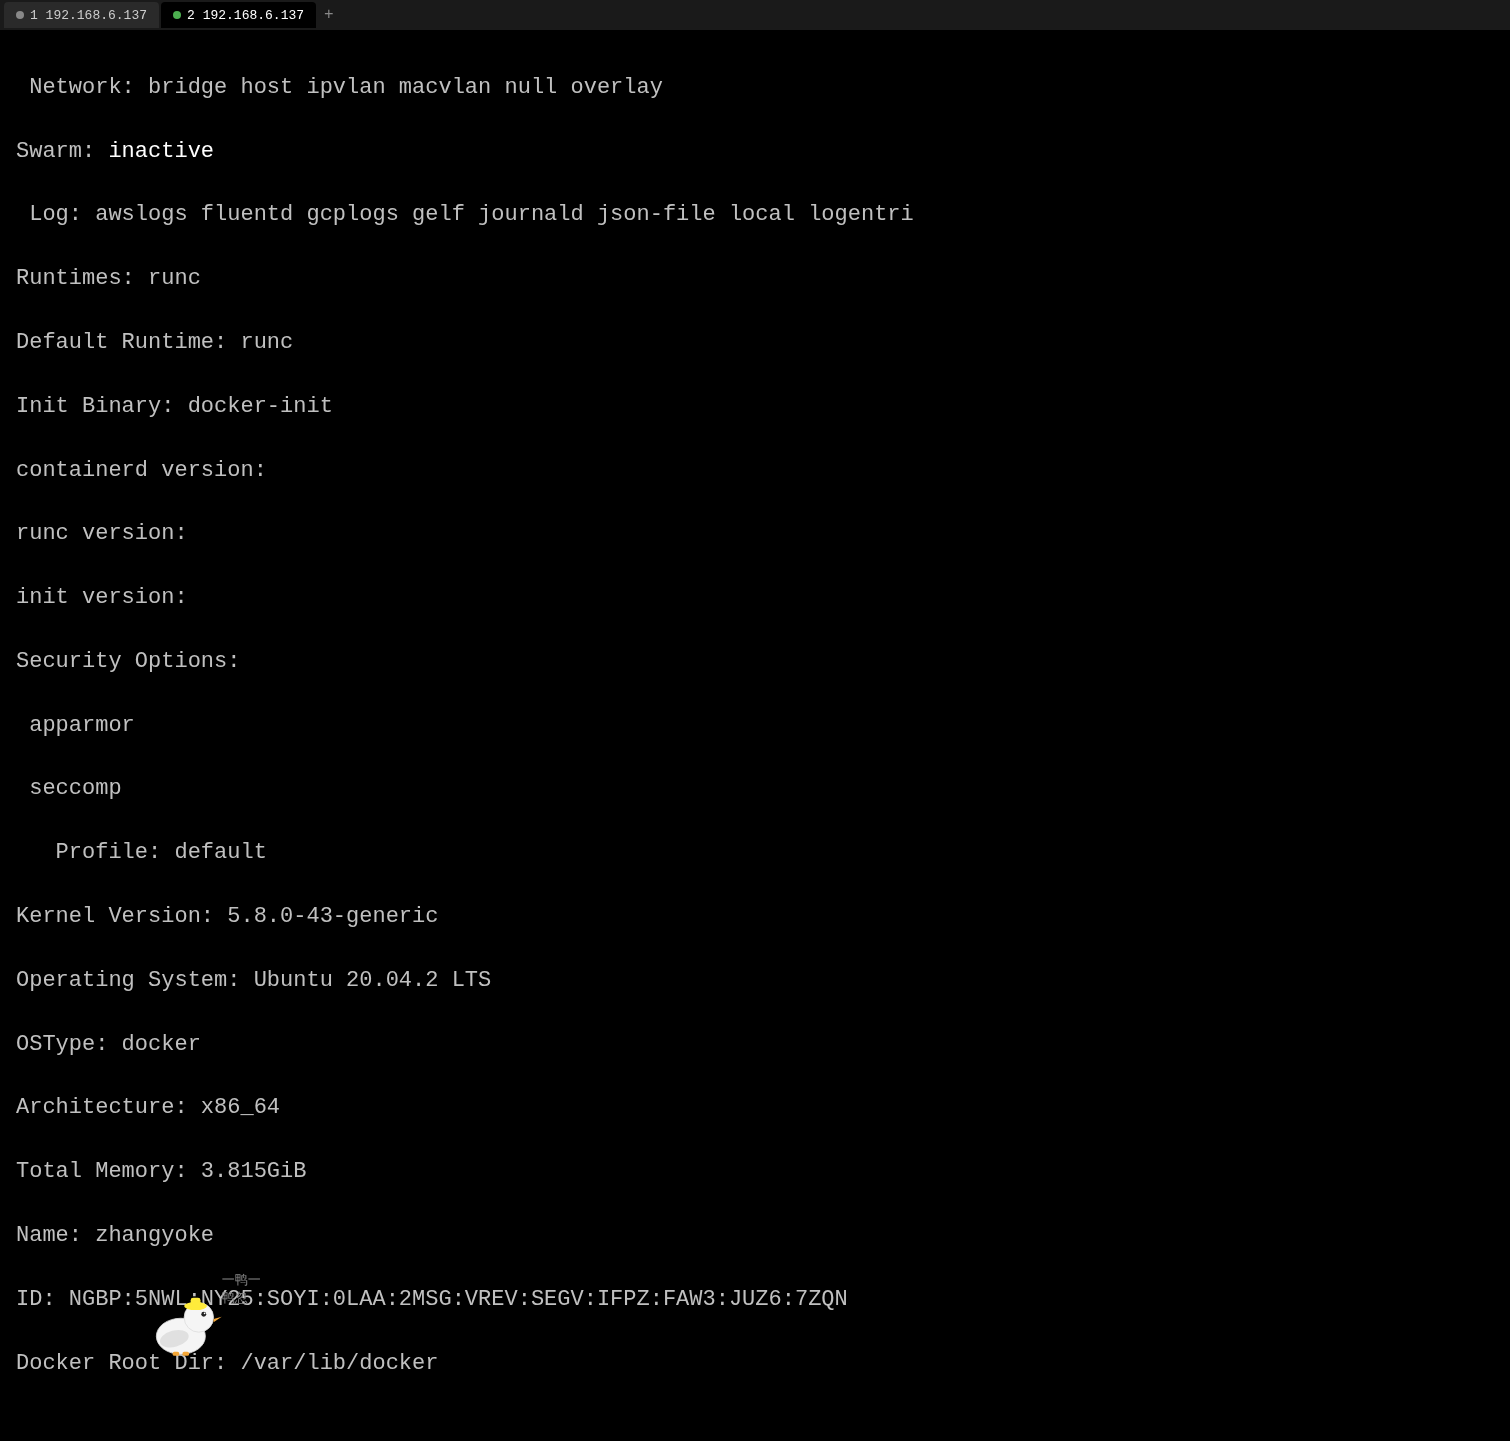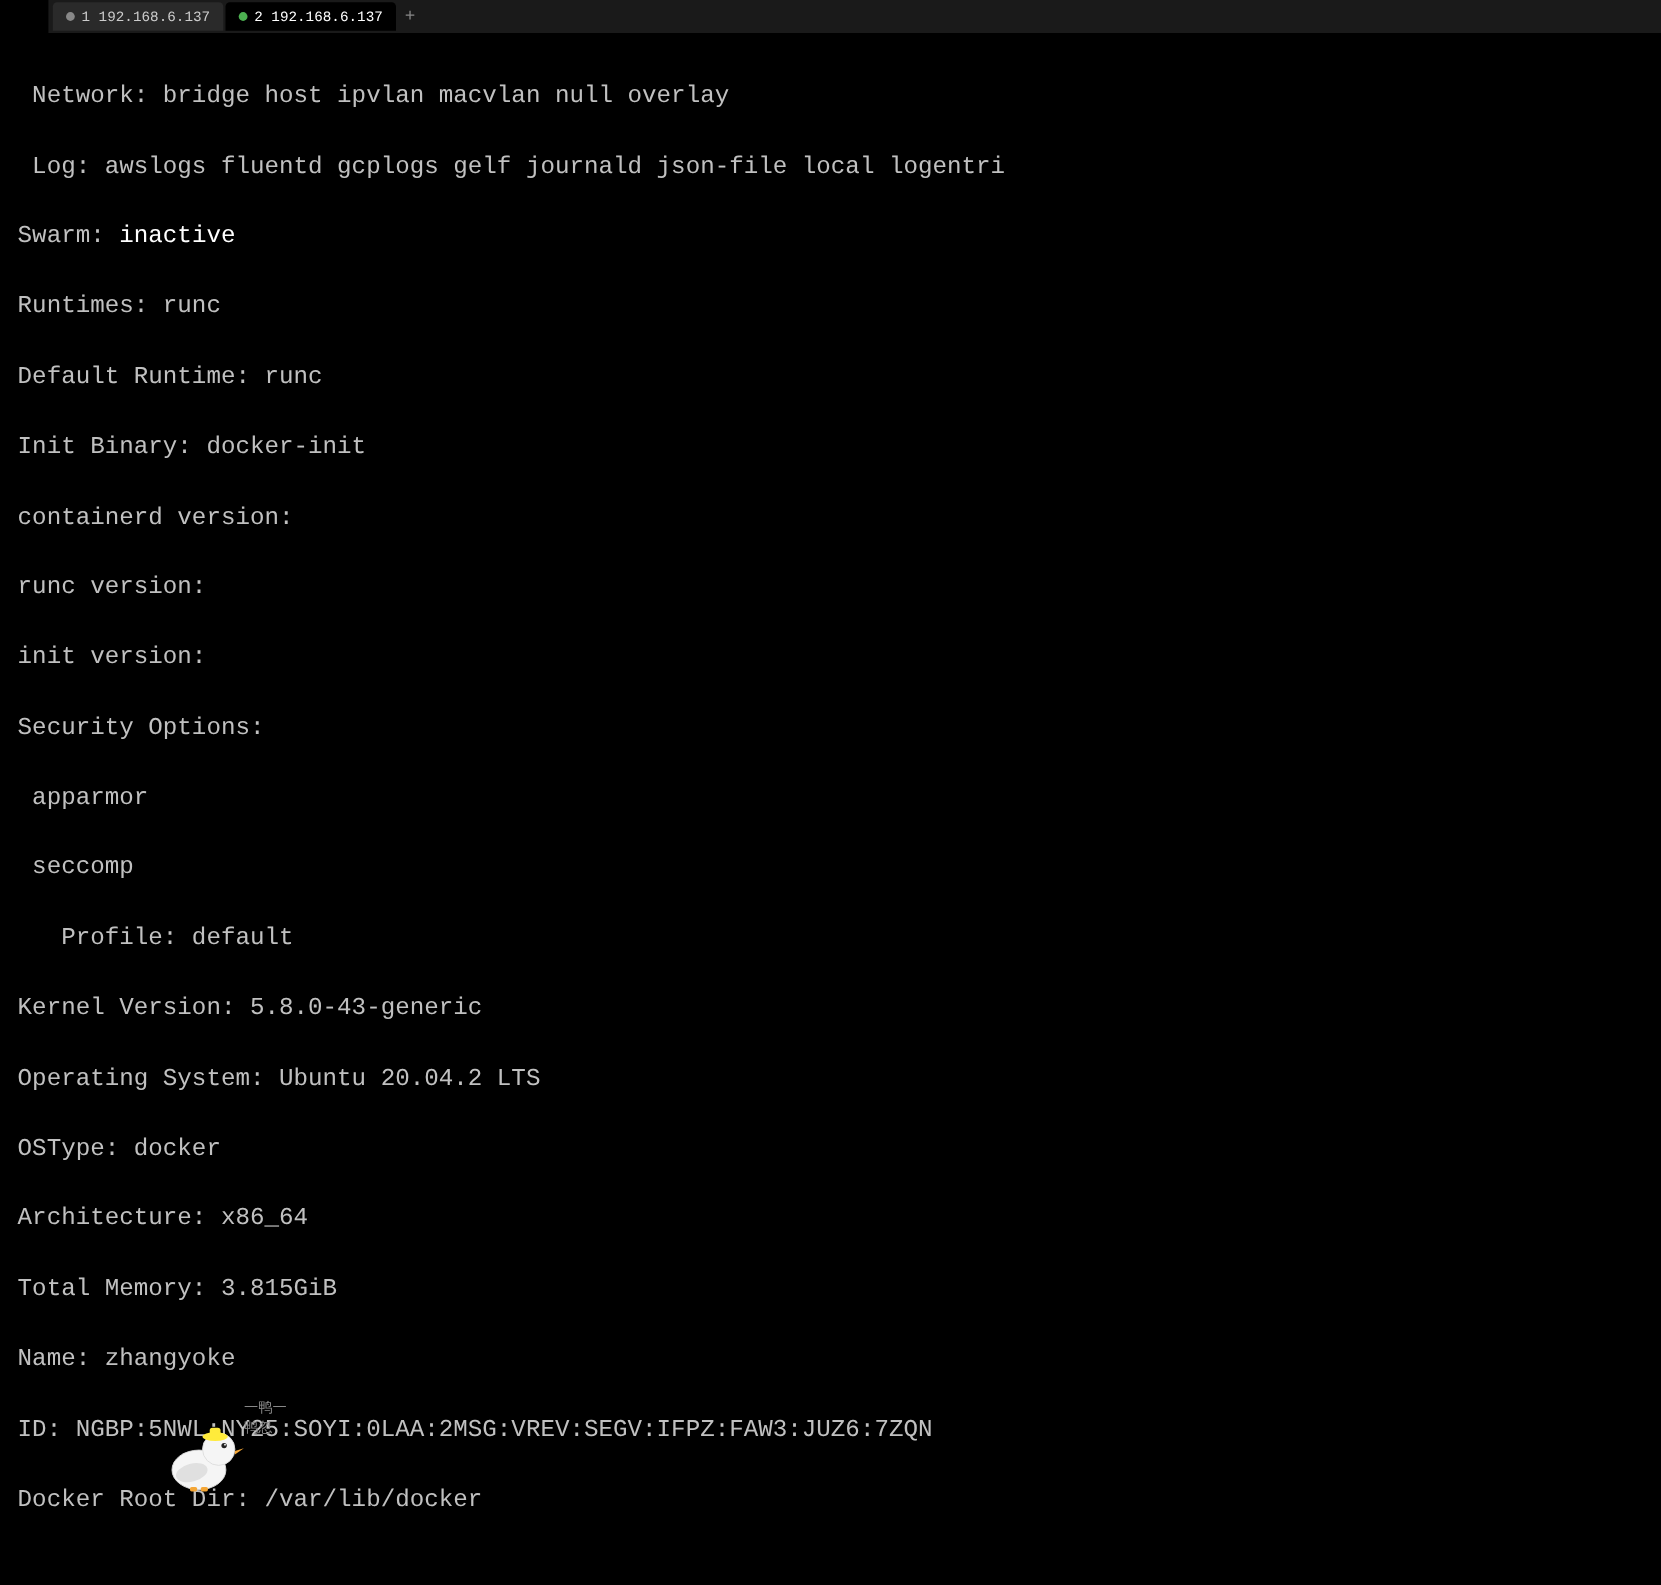--- a/index.html
+++ b/index.html
@@ -13,21 +13,20 @@
     }
 
     
     .tab-bar {
       display: flex;
       align-items: center;
       background: #1a1a1a;
       height: 30px;
       padding: 4px 4px;
       gap: 2px;
-      margin-left: 44px;
     }
 
     .tab {
       display: flex;
       align-items: center;
       padding: 4px 12px;
       font-size: 13px;
       cursor: pointer;
       border-radius: 4px 4px 0 0;
       height: 26px;
@@ -109,22 +108,22 @@
   </div>
   <div class="tab active">
     <span class="dot dot-green"></span>
     <span>2 192.168.6.137</span>
   </div>
   <div class="tab-plus">+</div>
 </div>
 
 <div class="terminal">
 <span class="line"> Network: bridge host ipvlan macvlan null overlay</span>
+<span class="line">Swarm: <span style="color:#fff">inactive</span></span>
 <span class="line"> Log: awslogs fluentd gcplogs gelf journald json-file local logentri</span>
-<span class="line">Swarm: <span style="color:#fff">inactive</span></span>
 <span class="line">Runtimes: runc</span>
 <span class="line">Default Runtime: runc</span>
 <span class="line">Init Binary: docker-init</span>
 <span class="line">containerd version:</span>
 <span class="line">runc version:</span>
 <span class="line">init version:</span>
 <span class="line">Security Options:</span>
 <span class="line"> apparmor</span>
 <span class="line"> seccomp</span>
 <span class="line">   Profile: default</span>

